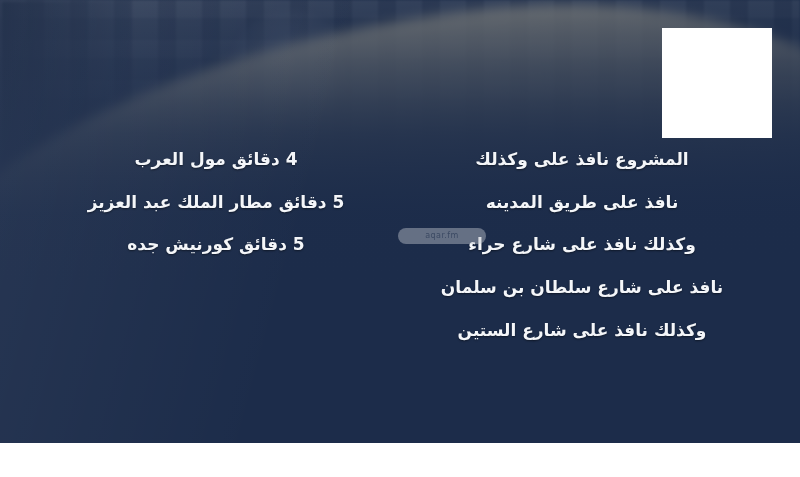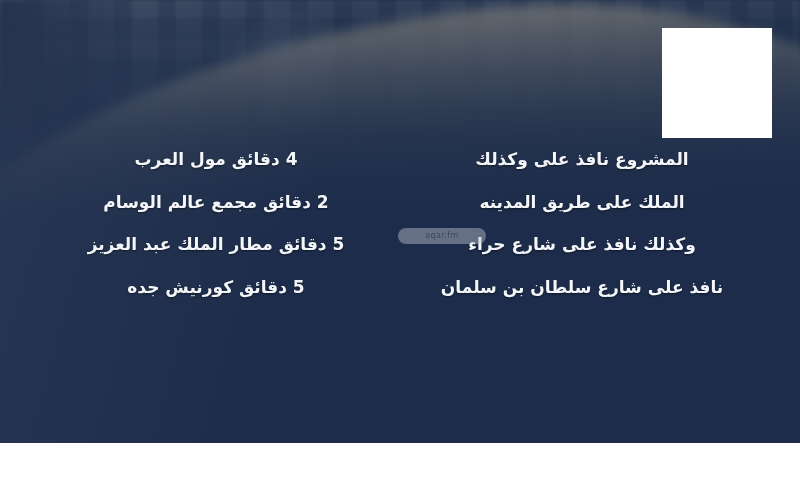--- a/index.html
+++ b/index.html
@@ -174,28 +174,28 @@
   <div class="overlay-sheen"></div>
 
   <div class="qr">
     <div class="qr-grid" id="qr-grid"><i></i><i></i><i></i><i></i><i></i><i></i><i></i><i style="background: rgb(255, 255, 255);"></i><i></i><i></i><i></i><i style="background: rgb(255, 255, 255);"></i><i></i><i></i><i style="background: rgb(255, 255, 255);"></i><i></i><i style="background: rgb(255, 255, 255);"></i><i style="background: rgb(255, 255, 255);"></i><i></i><i></i><i></i><i></i><i></i><i></i><i></i><i></i><i style="background: rgb(255, 255, 255);"></i><i style="background: rgb(255, 255, 255);"></i><i style="background: rgb(255, 255, 255);"></i><i style="background: rgb(255, 255, 255);"></i><i style="background: rgb(255, 255, 255);"></i><i></i><i style="background: rgb(255, 255, 255);"></i><i style="background: rgb(255, 255, 255);"></i><i style="background: rgb(255, 255, 255);"></i><i style="background: rgb(255, 255, 255);"></i><i></i><i style="background: rgb(255, 255, 255);"></i><i style="background: rgb(255, 255, 255);"></i><i></i><i style="background: rgb(255, 255, 255);"></i><i style="background: rgb(255, 255, 255);"></i><i style="background: rgb(255, 255, 255);"></i><i></i><i style="background: rgb(255, 255, 255);"></i><i style="background: rgb(255, 255, 255);"></i><i style="background: rgb(255, 255, 255);"></i><i style="background: rgb(255, 255, 255);"></i><i style="background: rgb(255, 255, 255);"></i><i></i><i></i><i style="background: rgb(255, 255, 255);"></i><i></i><i></i><i></i><i style="background: rgb(255, 255, 255);"></i><i></i><i style="background: rgb(255, 255, 255);"></i><i style="background: rgb(255, 255, 255);"></i><i style="background: rgb(255, 255, 255);"></i><i></i><i></i><i></i><i style="background: rgb(255, 255, 255);"></i><i></i><i></i><i></i><i style="background: rgb(255, 255, 255);"></i><i></i><i style="background: rgb(255, 255, 255);"></i><i></i><i></i><i></i><i style="background: rgb(255, 255, 255);"></i><i></i><i></i><i style="background: rgb(255, 255, 255);"></i><i></i><i></i><i></i><i style="background: rgb(255, 255, 255);"></i><i></i><i style="background: rgb(255, 255, 255);"></i><i></i><i></i><i></i><i style="background: rgb(255, 255, 255);"></i><i></i><i></i><i style="background: rgb(255, 255, 255);"></i><i style="background: rgb(255, 255, 255);"></i><i></i><i style="background: rgb(255, 255, 255);"></i><i></i><i style="background: rgb(255, 255, 255);"></i><i></i><i></i><i></i><i style="background: rgb(255, 255, 255);"></i><i></i><i></i><i style="background: rgb(255, 255, 255);"></i><i></i><i></i><i></i><i style="background: rgb(255, 255, 255);"></i><i></i><i style="background: rgb(255, 255, 255);"></i><i style="background: rgb(255, 255, 255);"></i><i style="background: rgb(255, 255, 255);"></i><i></i><i style="background: rgb(255, 255, 255);"></i><i></i><i style="background: rgb(255, 255, 255);"></i><i style="background: rgb(255, 255, 255);"></i><i></i><i style="background: rgb(255, 255, 255);"></i><i style="background: rgb(255, 255, 255);"></i><i></i><i style="background: rgb(255, 255, 255);"></i><i></i><i></i><i></i><i style="background: rgb(255, 255, 255);"></i><i></i><i></i><i style="background: rgb(255, 255, 255);"></i><i style="background: rgb(255, 255, 255);"></i><i style="background: rgb(255, 255, 255);"></i><i style="background: rgb(255, 255, 255);"></i><i style="background: rgb(255, 255, 255);"></i><i></i><i style="background: rgb(255, 255, 255);"></i><i></i><i style="background: rgb(255, 255, 255);"></i><i style="background: rgb(255, 255, 255);"></i><i style="background: rgb(255, 255, 255);"></i><i></i><i style="background: rgb(255, 255, 255);"></i><i></i><i></i><i></i><i style="background: rgb(255, 255, 255);"></i><i></i><i style="background: rgb(255, 255, 255);"></i><i style="background: rgb(255, 255, 255);"></i><i style="background: rgb(255, 255, 255);"></i><i style="background: rgb(255, 255, 255);"></i><i style="background: rgb(255, 255, 255);"></i><i></i><i></i><i></i><i></i><i></i><i></i><i></i><i></i><i style="background: rgb(255, 255, 255);"></i><i></i><i style="background: rgb(255, 255, 255);"></i><i></i><i style="background: rgb(255, 255, 255);"></i><i></i><i style="background: rgb(255, 255, 255);"></i><i></i><i style="background: rgb(255, 255, 255);"></i><i></i><i style="background: rgb(255, 255, 255);"></i><i></i><i></i><i></i><i></i><i></i><i></i><i></i><i style="background: rgb(255, 255, 255);"></i><i style="background: rgb(255, 255, 255);"></i><i style="background: rgb(255, 255, 255);"></i><i style="background: rgb(255, 255, 255);"></i><i style="background: rgb(255, 255, 255);"></i><i style="background: rgb(255, 255, 255);"></i><i style="background: rgb(255, 255, 255);"></i><i style="background: rgb(255, 255, 255);"></i><i></i><i></i><i style="background: rgb(255, 255, 255);"></i><i></i><i style="background: rgb(255, 255, 255);"></i><i style="background: rgb(255, 255, 255);"></i><i style="background: rgb(255, 255, 255);"></i><i></i><i style="background: rgb(255, 255, 255);"></i><i style="background: rgb(255, 255, 255);"></i><i style="background: rgb(255, 255, 255);"></i><i style="background: rgb(255, 255, 255);"></i><i style="background: rgb(255, 255, 255);"></i><i style="background: rgb(255, 255, 255);"></i><i style="background: rgb(255, 255, 255);"></i><i style="background: rgb(255, 255, 255);"></i><i style="background: rgb(255, 255, 255);"></i><i></i><i style="background: rgb(255, 255, 255);"></i><i></i><i></i><i></i><i></i><i></i><i style="background: rgb(255, 255, 255);"></i><i></i><i></i><i style="background: rgb(255, 255, 255);"></i><i></i><i></i><i></i><i style="background: rgb(255, 255, 255);"></i><i style="background: rgb(255, 255, 255);"></i><i></i><i style="background: rgb(255, 255, 255);"></i><i></i><i></i><i></i><i></i><i></i><i></i><i style="background: rgb(255, 255, 255);"></i><i></i><i style="background: rgb(255, 255, 255);"></i><i></i><i style="background: rgb(255, 255, 255);"></i><i></i><i></i><i style="background: rgb(255, 255, 255);"></i><i style="background: rgb(255, 255, 255);"></i><i style="background: rgb(255, 255, 255);"></i><i style="background: rgb(255, 255, 255);"></i><i style="background: rgb(255, 255, 255);"></i><i></i><i></i><i></i><i></i><i style="background: rgb(255, 255, 255);"></i><i style="background: rgb(255, 255, 255);"></i><i style="background: rgb(255, 255, 255);"></i><i></i><i></i><i></i><i></i><i></i><i style="background: rgb(255, 255, 255);"></i><i style="background: rgb(255, 255, 255);"></i><i style="background: rgb(255, 255, 255);"></i><i></i><i style="background: rgb(255, 255, 255);"></i><i style="background: rgb(255, 255, 255);"></i><i style="background: rgb(255, 255, 255);"></i><i></i><i></i><i></i><i style="background: rgb(255, 255, 255);"></i><i></i><i></i><i></i><i></i><i></i><i style="background: rgb(255, 255, 255);"></i><i style="background: rgb(255, 255, 255);"></i><i style="background: rgb(255, 255, 255);"></i><i style="background: rgb(255, 255, 255);"></i><i style="background: rgb(255, 255, 255);"></i><i></i><i style="background: rgb(255, 255, 255);"></i><i></i><i style="background: rgb(255, 255, 255);"></i><i style="background: rgb(255, 255, 255);"></i><i style="background: rgb(255, 255, 255);"></i><i></i><i></i><i></i><i></i><i></i><i style="background: rgb(255, 255, 255);"></i><i style="background: rgb(255, 255, 255);"></i><i></i><i style="background: rgb(255, 255, 255);"></i><i></i><i style="background: rgb(255, 255, 255);"></i><i></i><i style="background: rgb(255, 255, 255);"></i><i></i><i style="background: rgb(255, 255, 255);"></i><i style="background: rgb(255, 255, 255);"></i><i></i><i></i><i style="background: rgb(255, 255, 255);"></i><i></i><i></i><i></i><i></i><i></i><i style="background: rgb(255, 255, 255);"></i><i></i><i></i><i style="background: rgb(255, 255, 255);"></i><i></i><i></i><i style="background: rgb(255, 255, 255);"></i><i></i><i></i><i style="background: rgb(255, 255, 255);"></i><i style="background: rgb(255, 255, 255);"></i><i></i><i></i><i></i><i></i><i></i><i style="background: rgb(255, 255, 255);"></i><i></i><i></i><i style="background: rgb(255, 255, 255);"></i><i style="background: rgb(255, 255, 255);"></i><i style="background: rgb(255, 255, 255);"></i><i></i><i style="background: rgb(255, 255, 255);"></i><i></i><i style="background: rgb(255, 255, 255);"></i><i style="background: rgb(255, 255, 255);"></i><i style="background: rgb(255, 255, 255);"></i><i></i><i></i><i></i><i style="background: rgb(255, 255, 255);"></i><i style="background: rgb(255, 255, 255);"></i><i></i><i style="background: rgb(255, 255, 255);"></i><i></i><i></i><i></i><i></i><i></i><i style="background: rgb(255, 255, 255);"></i><i></i><i style="background: rgb(255, 255, 255);"></i><i style="background: rgb(255, 255, 255);"></i><i style="background: rgb(255, 255, 255);"></i><i style="background: rgb(255, 255, 255);"></i><i></i><i style="background: rgb(255, 255, 255);"></i><i style="background: rgb(255, 255, 255);"></i><i style="background: rgb(255, 255, 255);"></i><i style="background: rgb(255, 255, 255);"></i><i style="background: rgb(255, 255, 255);"></i><i></i><i></i><i></i><i></i><i style="background: rgb(255, 255, 255);"></i><i></i><i></i><i style="background: rgb(255, 255, 255);"></i><i style="background: rgb(255, 255, 255);"></i><i style="background: rgb(255, 255, 255);"></i><i></i><i style="background: rgb(255, 255, 255);"></i><i style="background: rgb(255, 255, 255);"></i><i style="background: rgb(255, 255, 255);"></i><i></i><i style="background: rgb(255, 255, 255);"></i><i></i><i style="background: rgb(255, 255, 255);"></i><i style="background: rgb(255, 255, 255);"></i><i></i><i style="background: rgb(255, 255, 255);"></i><i style="background: rgb(255, 255, 255);"></i><i style="background: rgb(255, 255, 255);"></i><i style="background: rgb(255, 255, 255);"></i><i></i><i></i><i style="background: rgb(255, 255, 255);"></i><i style="background: rgb(255, 255, 255);"></i><i style="background: rgb(255, 255, 255);"></i><i></i><i style="background: rgb(255, 255, 255);"></i><i style="background: rgb(255, 255, 255);"></i><i style="background: rgb(255, 255, 255);"></i><i></i><i></i><i></i><i></i><i></i><i style="background: rgb(255, 255, 255);"></i><i style="background: rgb(255, 255, 255);"></i><i></i><i style="background: rgb(255, 255, 255);"></i><i></i><i></i><i></i><i style="background: rgb(255, 255, 255);"></i><i></i><i style="background: rgb(255, 255, 255);"></i><i style="background: rgb(255, 255, 255);"></i><i style="background: rgb(255, 255, 255);"></i><i></i><i style="background: rgb(255, 255, 255);"></i><i></i><i></i><i style="background: rgb(255, 255, 255);"></i><i></i><i style="background: rgb(255, 255, 255);"></i><i style="background: rgb(255, 255, 255);"></i><i></i><i style="background: rgb(255, 255, 255);"></i><i style="background: rgb(255, 255, 255);"></i><i></i><i style="background: rgb(255, 255, 255);"></i><i style="background: rgb(255, 255, 255);"></i><i></i><i></i><i></i><i></i><i></i><i></i><i></i><i style="background: rgb(255, 255, 255);"></i><i style="background: rgb(255, 255, 255);"></i><i style="background: rgb(255, 255, 255);"></i><i style="background: rgb(255, 255, 255);"></i><i style="background: rgb(255, 255, 255);"></i><i style="background: rgb(255, 255, 255);"></i><i style="background: rgb(255, 255, 255);"></i><i style="background: rgb(255, 255, 255);"></i><i style="background: rgb(255, 255, 255);"></i><i style="background: rgb(255, 255, 255);"></i><i style="background: rgb(255, 255, 255);"></i><i></i><i style="background: rgb(255, 255, 255);"></i><i style="background: rgb(255, 255, 255);"></i><i></i><i></i><i></i><i></i><i style="background: rgb(255, 255, 255);"></i><i></i><i style="background: rgb(255, 255, 255);"></i><i style="background: rgb(255, 255, 255);"></i><i style="background: rgb(255, 255, 255);"></i><i></i><i style="background: rgb(255, 255, 255);"></i><i style="background: rgb(255, 255, 255);"></i><i style="background: rgb(255, 255, 255);"></i><i></i><i></i><i></i><i></i><i></i><i></i><i></i><i></i><i style="background: rgb(255, 255, 255);"></i><i style="background: rgb(255, 255, 255);"></i><i></i><i></i><i style="background: rgb(255, 255, 255);"></i><i></i><i style="background: rgb(255, 255, 255);"></i><i style="background: rgb(255, 255, 255);"></i><i style="background: rgb(255, 255, 255);"></i><i></i><i style="background: rgb(255, 255, 255);"></i><i></i><i style="background: rgb(255, 255, 255);"></i><i></i><i></i><i style="background: rgb(255, 255, 255);"></i><i></i><i style="background: rgb(255, 255, 255);"></i><i></i><i style="background: rgb(255, 255, 255);"></i><i style="background: rgb(255, 255, 255);"></i><i style="background: rgb(255, 255, 255);"></i><i style="background: rgb(255, 255, 255);"></i><i style="background: rgb(255, 255, 255);"></i><i></i><i style="background: rgb(255, 255, 255);"></i><i style="background: rgb(255, 255, 255);"></i><i style="background: rgb(255, 255, 255);"></i><i style="background: rgb(255, 255, 255);"></i><i></i><i style="background: rgb(255, 255, 255);"></i><i style="background: rgb(255, 255, 255);"></i><i></i><i style="background: rgb(255, 255, 255);"></i><i></i><i style="background: rgb(255, 255, 255);"></i><i style="background: rgb(255, 255, 255);"></i><i style="background: rgb(255, 255, 255);"></i><i></i><i></i><i style="background: rgb(255, 255, 255);"></i><i style="background: rgb(255, 255, 255);"></i><i></i><i></i><i style="background: rgb(255, 255, 255);"></i><i></i><i></i><i></i><i style="background: rgb(255, 255, 255);"></i><i></i><i style="background: rgb(255, 255, 255);"></i><i></i><i style="background: rgb(255, 255, 255);"></i><i></i><i></i><i></i><i style="background: rgb(255, 255, 255);"></i><i></i><i></i><i></i><i></i><i></i><i></i><i></i><i></i><i></i><i style="background: rgb(255, 255, 255);"></i><i style="background: rgb(255, 255, 255);"></i><i></i><i style="background: rgb(255, 255, 255);"></i><i></i><i></i><i></i><i style="background: rgb(255, 255, 255);"></i><i></i><i style="background: rgb(255, 255, 255);"></i><i></i><i style="background: rgb(255, 255, 255);"></i><i style="background: rgb(255, 255, 255);"></i><i></i><i style="background: rgb(255, 255, 255);"></i><i></i><i style="background: rgb(255, 255, 255);"></i><i style="background: rgb(255, 255, 255);"></i><i style="background: rgb(255, 255, 255);"></i><i></i><i style="background: rgb(255, 255, 255);"></i><i style="background: rgb(255, 255, 255);"></i><i style="background: rgb(255, 255, 255);"></i><i style="background: rgb(255, 255, 255);"></i><i></i><i></i><i></i><i></i><i style="background: rgb(255, 255, 255);"></i><i></i><i></i><i></i><i style="background: rgb(255, 255, 255);"></i><i></i><i style="background: rgb(255, 255, 255);"></i><i></i><i></i><i style="background: rgb(255, 255, 255);"></i><i></i><i style="background: rgb(255, 255, 255);"></i><i></i><i style="background: rgb(255, 255, 255);"></i><i style="background: rgb(255, 255, 255);"></i><i></i><i style="background: rgb(255, 255, 255);"></i><i></i><i style="background: rgb(255, 255, 255);"></i><i></i><i style="background: rgb(255, 255, 255);"></i><i style="background: rgb(255, 255, 255);"></i><i style="background: rgb(255, 255, 255);"></i><i style="background: rgb(255, 255, 255);"></i><i></i><i style="background: rgb(255, 255, 255);"></i><i style="background: rgb(255, 255, 255);"></i><i style="background: rgb(255, 255, 255);"></i><i style="background: rgb(255, 255, 255);"></i><i style="background: rgb(255, 255, 255);"></i><i></i><i style="background: rgb(255, 255, 255);"></i><i style="background: rgb(255, 255, 255);"></i><i style="background: rgb(255, 255, 255);"></i><i style="background: rgb(255, 255, 255);"></i><i></i><i></i><i></i><i style="background: rgb(255, 255, 255);"></i><i></i><i></i><i style="background: rgb(255, 255, 255);"></i><i></i><i></i><i style="background: rgb(255, 255, 255);"></i><i style="background: rgb(255, 255, 255);"></i><i style="background: rgb(255, 255, 255);"></i><i style="background: rgb(255, 255, 255);"></i><i></i><i></i><i></i><i></i><i></i><i></i><i></i><i></i><i style="background: rgb(255, 255, 255);"></i><i style="background: rgb(255, 255, 255);"></i><i></i><i></i><i style="background: rgb(255, 255, 255);"></i><i style="background: rgb(255, 255, 255);"></i><i style="background: rgb(255, 255, 255);"></i><i style="background: rgb(255, 255, 255);"></i><i style="background: rgb(255, 255, 255);"></i><i style="background: rgb(255, 255, 255);"></i><i style="background: rgb(255, 255, 255);"></i><i style="background: rgb(255, 255, 255);"></i><i style="background: rgb(255, 255, 255);"></i><i></i><i style="background: rgb(255, 255, 255);"></i><i style="background: rgb(255, 255, 255);"></i><i style="background: rgb(255, 255, 255);"></i><i></i></div>
   </div>
 
   <div class="content">
 
     <div class="col col-right">
       <div class="line">المشروع نافذ على وكذلك</div>
-      <div class="line">الملك على طريق المدينه</div>
+      <div class="line">نافذ على طريق المدينه</div>
       <div class="line">وكذلك نافذ على شارع حراء</div>
       <div class="line">نافذ على شارع سلطان بن سلمان</div>
+      <div class="line">وكذلك نافذ على شارع الستين</div>
     </div>
 
     <div class="col col-left">
       <div class="line">4 دقائق مول العرب</div>
-      <div class="line">2 دقائق مجمع عالم الوسام</div>
       <div class="line">5 دقائق مطار الملك عبد العزيز</div>
       <div class="line">5 دقائق كورنيش جده</div>
     </div>
 
   </div>
 
   <div class="watermark">aqar.fm</div>
 
   <div class="bottom-band"></div>
 </div>

